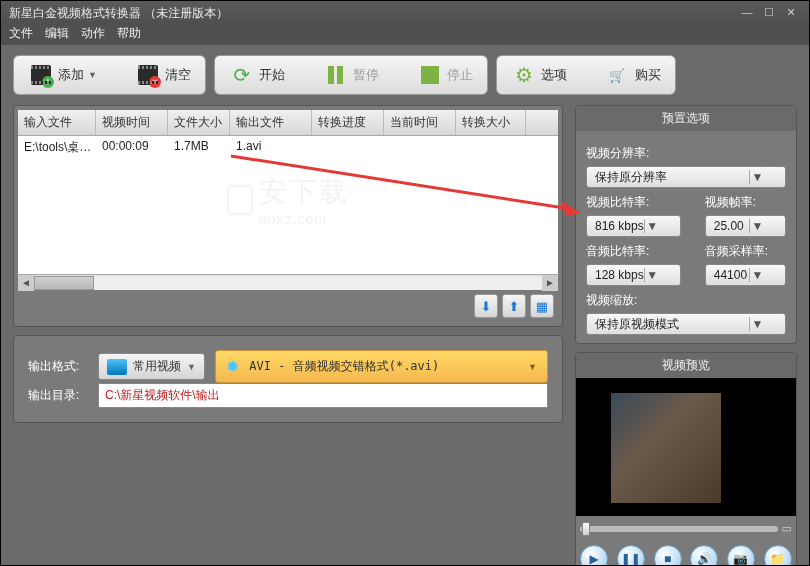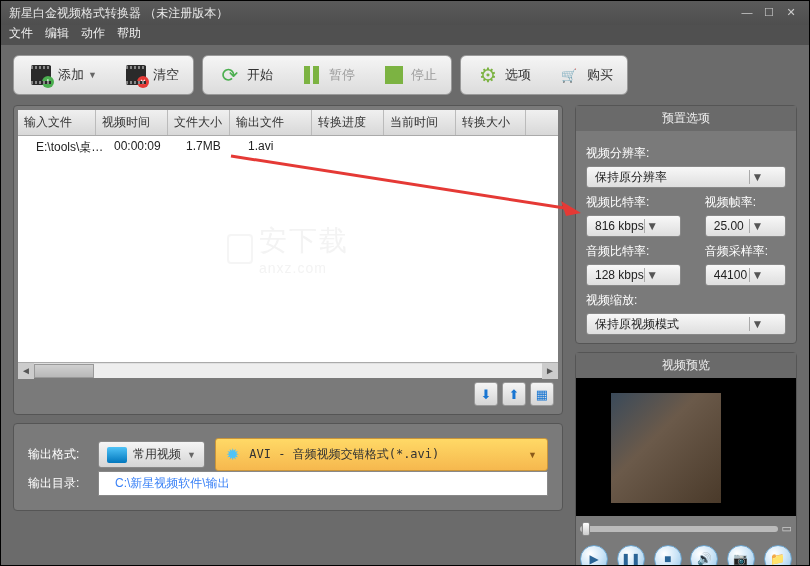--- a/index.html
+++ b/index.html
@@ -3,56 +3,56 @@
 <meta charset="utf-8">
 <style>
 * { box-sizing: border-box; margin: 0; padding: 0; font-family: "Microsoft YaHei", Arial, sans-serif; }
 body { width: 810px; height: 566px; background: #6b6b6b; overflow: hidden; position: relative; border: 1px solid #000; }
 .titlebar { background: linear-gradient(#5a5a5a, #4e4e4e); height: 24px; display: flex; align-items: center; padding: 0 8px; color: #e8e8e8; font-size: 12px; }
 .titlebar .spacer { flex: 1; }
 .winbtn { width: 20px; height: 14px; margin-left: 2px; color: #ccc; font-size: 11px; text-align: center; cursor: pointer; }
 .menubar { background: #505050; height: 20px; display: flex; align-items: flex-start; padding: 0 8px; color: #eee; font-size: 12px; gap: 12px; }
 .menubar span { cursor: pointer; }
 .toolbar { background: #6b6b6b; padding: 10px 12px; display: flex; gap: 8px; align-items: center; }
-.tgroup { background: linear-gradient(#f5f5f5, #dcdcdc); border: 1px solid #999; border-radius: 6px; padding: 4px; display: flex; gap: 6px; }
+.tgroup { background: linear-gradient(#f5f5f5, #dcdcdc); border: 1px solid #999; border-radius: 6px; padding: 4px; display: flex; gap: 18px; }
 .tbtn { display: flex; align-items: center; gap: 4px; padding: 4px 10px; border-radius: 3px; font-size: 13px; color: #333; cursor: pointer; }
 .ticon { width: 26px; height: 22px; display: flex; align-items: center; justify-content: center; }
 .film { width: 20px; height: 20px; background: #2a2a2a; border-radius: 2px; position: relative; }
 .film::before, .film::after { content: ""; position: absolute; left: 0; right: 0; height: 3px; background: repeating-linear-gradient(90deg, #888 0 2px, #2a2a2a 2px 4px); }
 .film::before { top: 1px; } .film::after { bottom: 1px; }
 .badge { position: absolute; width: 12px; height: 12px; border-radius: 50%; bottom: -3px; right: -3px; display: flex; align-items: center; justify-content: center; color: #fff; font-size: 9px; font-weight: bold; }
 .badge.green { background: #4caf50; } .badge.red { background: #e53935; }
 .refresh { color: #4caf50; font-size: 20px; }
 .stopico { width: 18px; height: 18px; background: #7cb342; }
 .pauseico { display: flex; gap: 3px; } .pauseico div { width: 6px; height: 18px; background: #7cb342; }
 .gearico { color: #7cb342; font-size: 20px; }
 .main { display: flex; padding: 0 12px 12px; gap: 12px; }
 .left { flex: 1; display: flex; flex-direction: column; gap: 8px; }
 .right { width: 222px; display: flex; flex-direction: column; gap: 8px; }
 .panel { background: #7a7a7a; border: 1px solid #555; border-radius: 4px; }
-.grid-wrap { background: #fff; height: 252px; position: relative; }
+.grid-wrap { background: #fff; height: 164px; position: relative; }
 .ghead { display: flex; background: linear-gradient(#f0f0f0, #d8d8d8); border-bottom: 1px solid #aaa; font-size: 12px; }
 .ghead div { padding: 4px 6px; border-right: 1px solid #bbb; color: #333; }
-.grow { display: flex; font-size: 12px; margin-left: 12px; }
+.grow { display: flex; font-size: 12px; }
 .grow div { padding: 3px 6px; color: #222; white-space: nowrap; overflow: hidden; }
 .c0{width:78px}.c1{width:72px}.c2{width:62px}.c3{width:82px}.c4{width:72px}.c5{width:72px}.c6{width:70px}
 .watermark { position: absolute; top: 55%; left: 50%; transform: translate(-50%, -50%); color: #eee; font-size: 28px; letter-spacing: 2px; opacity: 0.7; display: flex; align-items: center; gap: 6px; }
 .watermark .wsub { font-size: 14px; letter-spacing: 1px; }
 .hscroll { height: 16px; background: #e0e0e0; display: flex; align-items: center; border-top: 1px solid #aaa; }
 .hscroll .arr { width: 16px; height: 16px; background: #ccc; text-align: center; font-size: 10px; line-height: 16px; color: #555; cursor: pointer; }
 .hscroll .track { flex: 1; height: 14px; background: #eee; position: relative; }
 .hscroll .thumb { position: absolute; left: 0; width: 60px; height: 14px; background: linear-gradient(#d0d0d0,#b8b8b8); border: 1px solid #999; }
 .mini-tools { display: flex; justify-content: flex-end; gap: 4px; padding: 4px; }
 .sqbtn { width: 24px; height: 24px; background: linear-gradient(#f5f5f5,#d5d5d5); border: 1px solid #999; border-radius: 3px; display: flex; align-items: center; justify-content: center; color: #1976d2; font-size: 13px; cursor: pointer; }
 .bottom-panel { padding: 14px; display: flex; flex-direction: column; }
 .frow { display: flex; align-items: center; gap: 10px; font-size: 12px; color: #fff; }
 .frow label { width: 60px; }
 .catbtn { background: linear-gradient(#f5f5f5,#d5d5d5); border: 1px solid #888; border-radius: 3px; padding: 4px 8px; display: flex; align-items: center; gap: 6px; color: #333; cursor: pointer; }
 .fmtbtn { flex: 1; background: linear-gradient(#ffd966,#f6b84e); border: 1px solid #c9953a; border-radius: 3px; padding: 6px 10px; display: flex; align-items: center; gap: 10px; color: #333; font-size: 13px; cursor: pointer; }
-.pathbox { flex: 1; background: #fff; border: 1px solid #888; padding: 3px 16px; font-size: 12px; color: #3b82f6; }
+.pathbox { flex: 1; background: #fff; border: 1px solid #888; padding: 3px 6px; font-size: 12px; color: #b91c1c; }
 .smbtn { background: linear-gradient(#f5f5f5,#d5d5d5); border: 1px solid #888; border-radius: 3px; padding: 3px 14px; font-size: 12px; color: #333; cursor: pointer; }
 .rheader { text-align: center; color: #eee; font-size: 12px; padding: 4px 0; background: #6a6a6a; }
 .rbody { padding: 8px 10px; font-size: 12px; color: #fff; }
 .rlbl { margin: 6px 0 4px; }
 .combo { background: linear-gradient(#f8f8f8,#dedede); border: 1px solid #888; border-radius: 3px; display: flex; align-items: center; padding: 2px 20px 2px 8px; color: #222; cursor: pointer; height: 22px; }
 .combo .ct { flex: 1; white-space: nowrap; overflow: hidden; }
 .combo .cdrop { width: 16px; text-align: center; color: #555; border-left: 1px solid #aaa; }
 .twocol { display: flex; gap: 24px; }
 .twocol > div { flex: 1; }
 .preview { height: 138px; background: #000; position: relative; overflow: hidden; }

